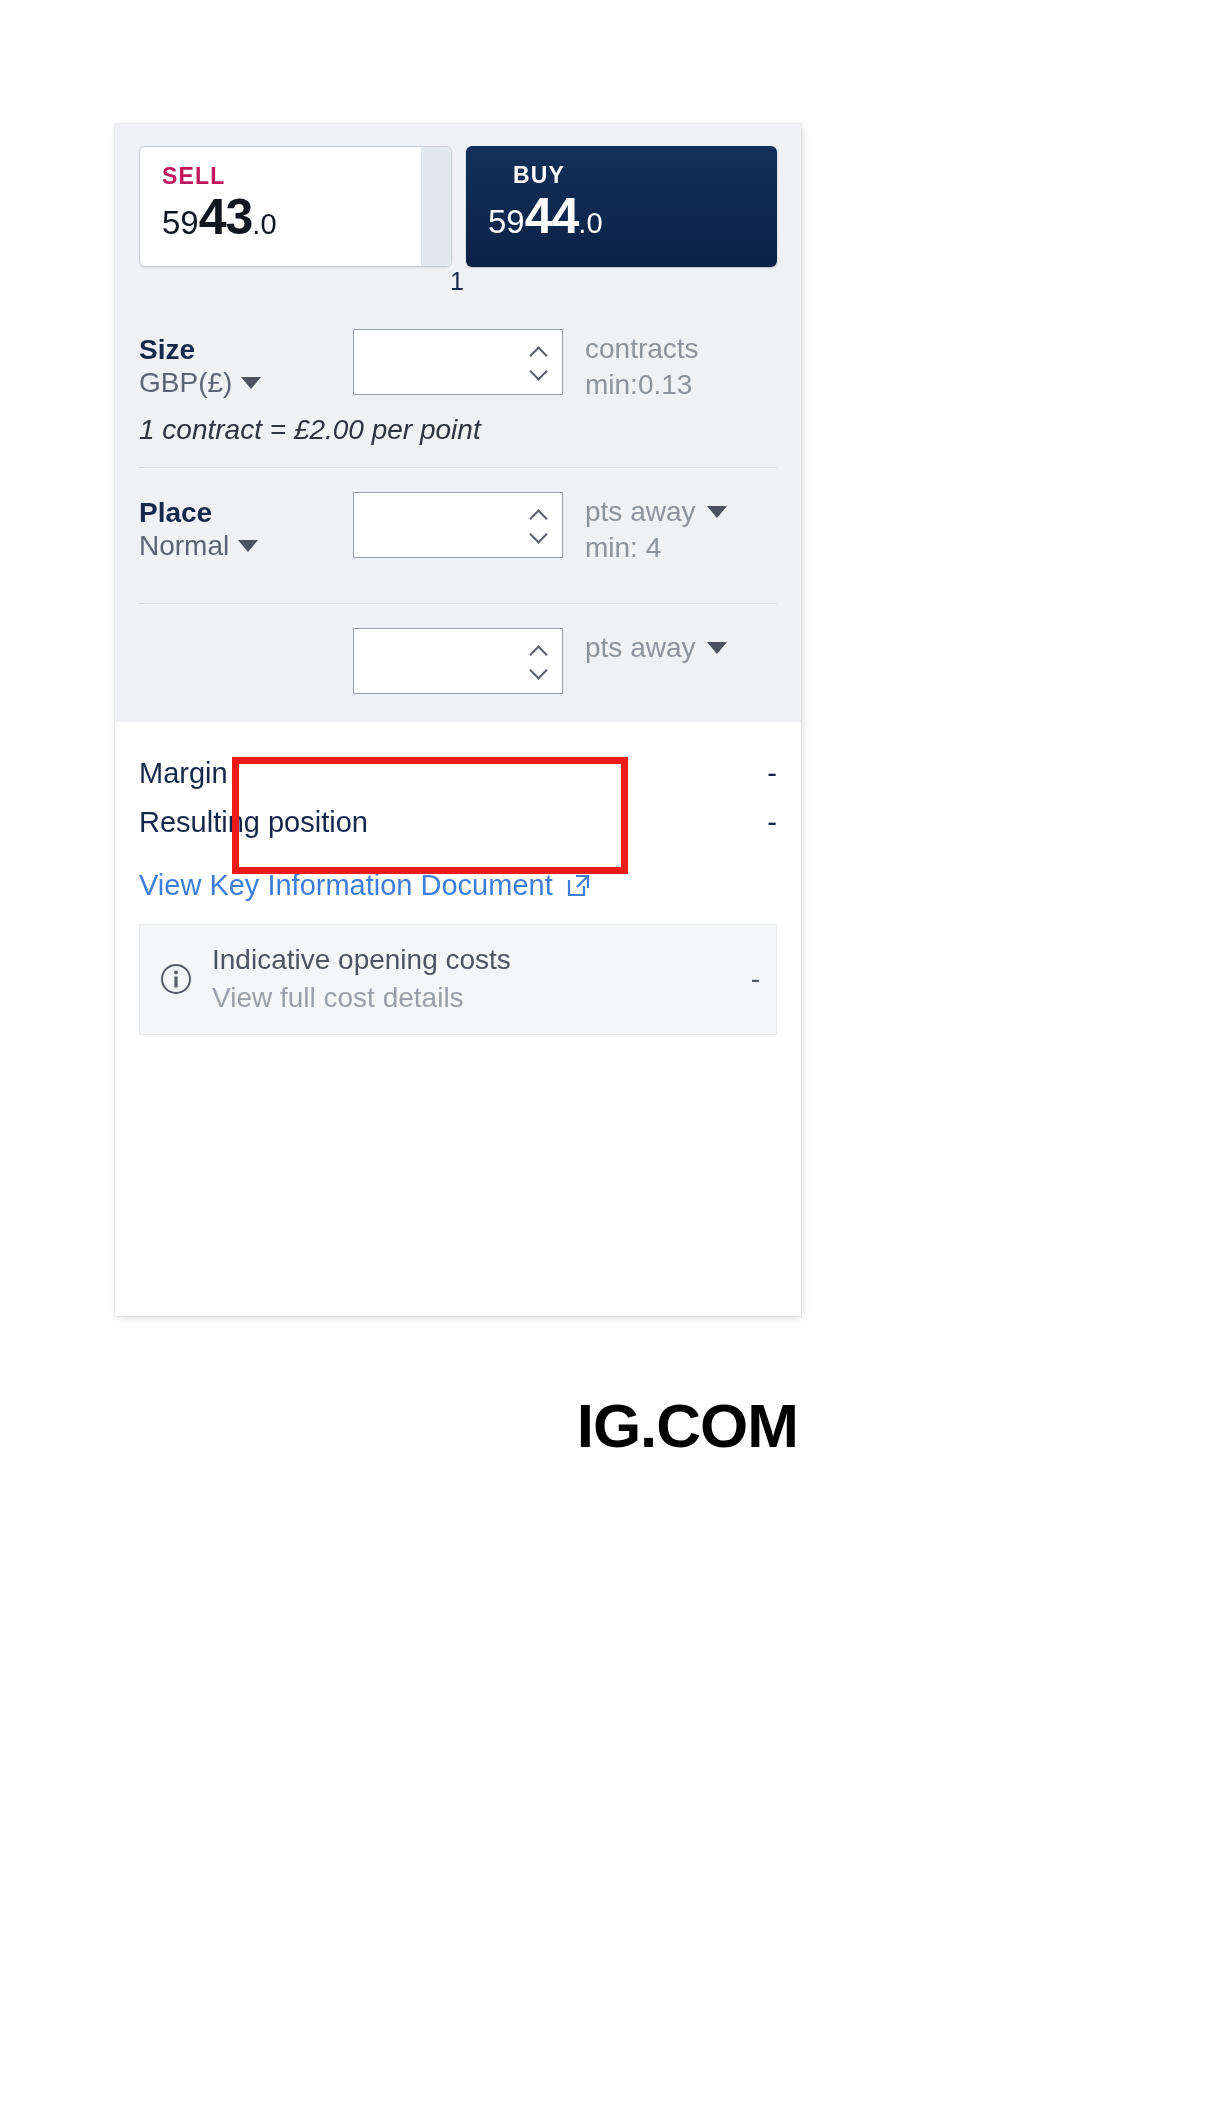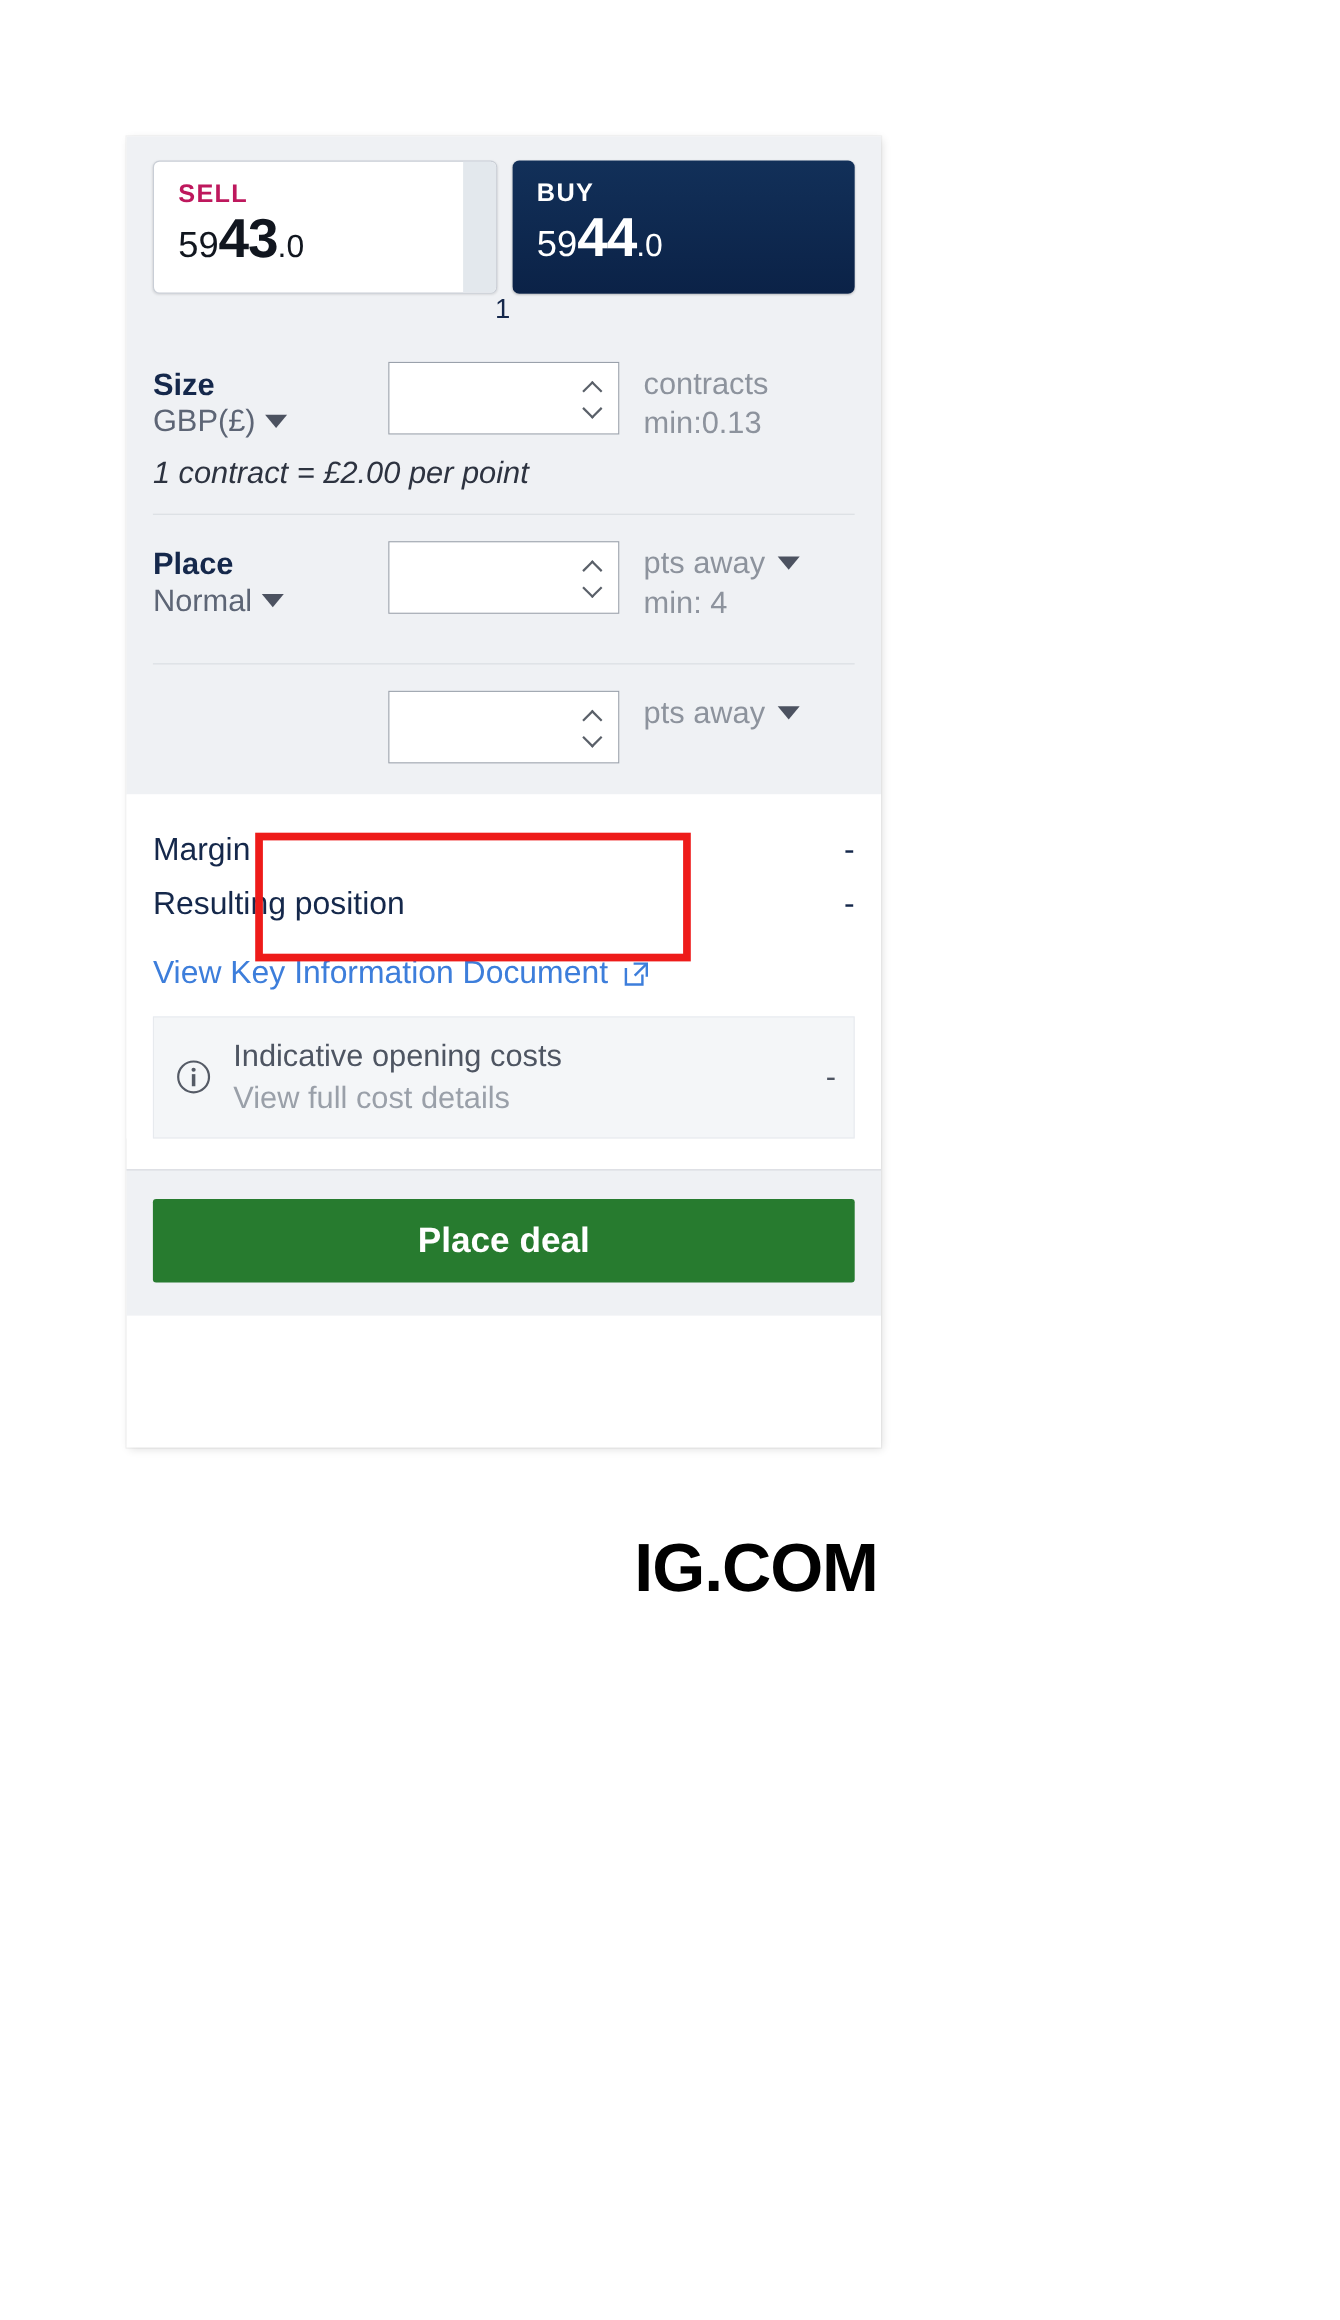--- a/index.html
+++ b/index.html
@@ -100,21 +100,21 @@
     background: #0f2b54;
     background: linear-gradient(180deg,#123059 0%,#0b2247 100%);
     box-shadow: 0 1px 2px rgba(0,0,0,0.2);
   }
   .tile-label {
     font-size: 23px;
     font-weight: bold;
     letter-spacing: 1.2px;
   }
   .tile.sell .tile-label { color: #be185d; }
-  .tile.buy .tile-label { color: #ffffff; }
+  .tile.buy .tile-label { color: #ffffff; margin-left: 25px; }
   .tile-price {
     margin-top: 2px;
     line-height: 1;
     white-space: nowrap;
   }
   .tile.sell .tile-price { color: #11161f; }
   .tile.buy .tile-price { color: #ffffff; }
   .p-small { font-size: 33px; font-weight: 400; }
   .p-big   { font-size: 50px; font-weight: bold; letter-spacing: -1px;}
   .p-dec   { font-size: 29px; font-weight: 400; }
@@ -462,23 +462,20 @@
           </svg>
         </div>
         <div class="cost-text">
           <div class="cost-title">Indicative opening costs</div>
           <div class="cost-sub">View full cost details</div>
         </div>
         <div class="cost-val">-</div>
       </div>
     </div>
 
-    <div class="footer">
-      <button class="place-deal">Place deal</button>
-    </div>
 
   </div>
 
   <div class="brand-wrap">
     <span class="brand" style="position:static;">IG.COM</span>
   </div>
 
 </div>
 
 </body></html>

